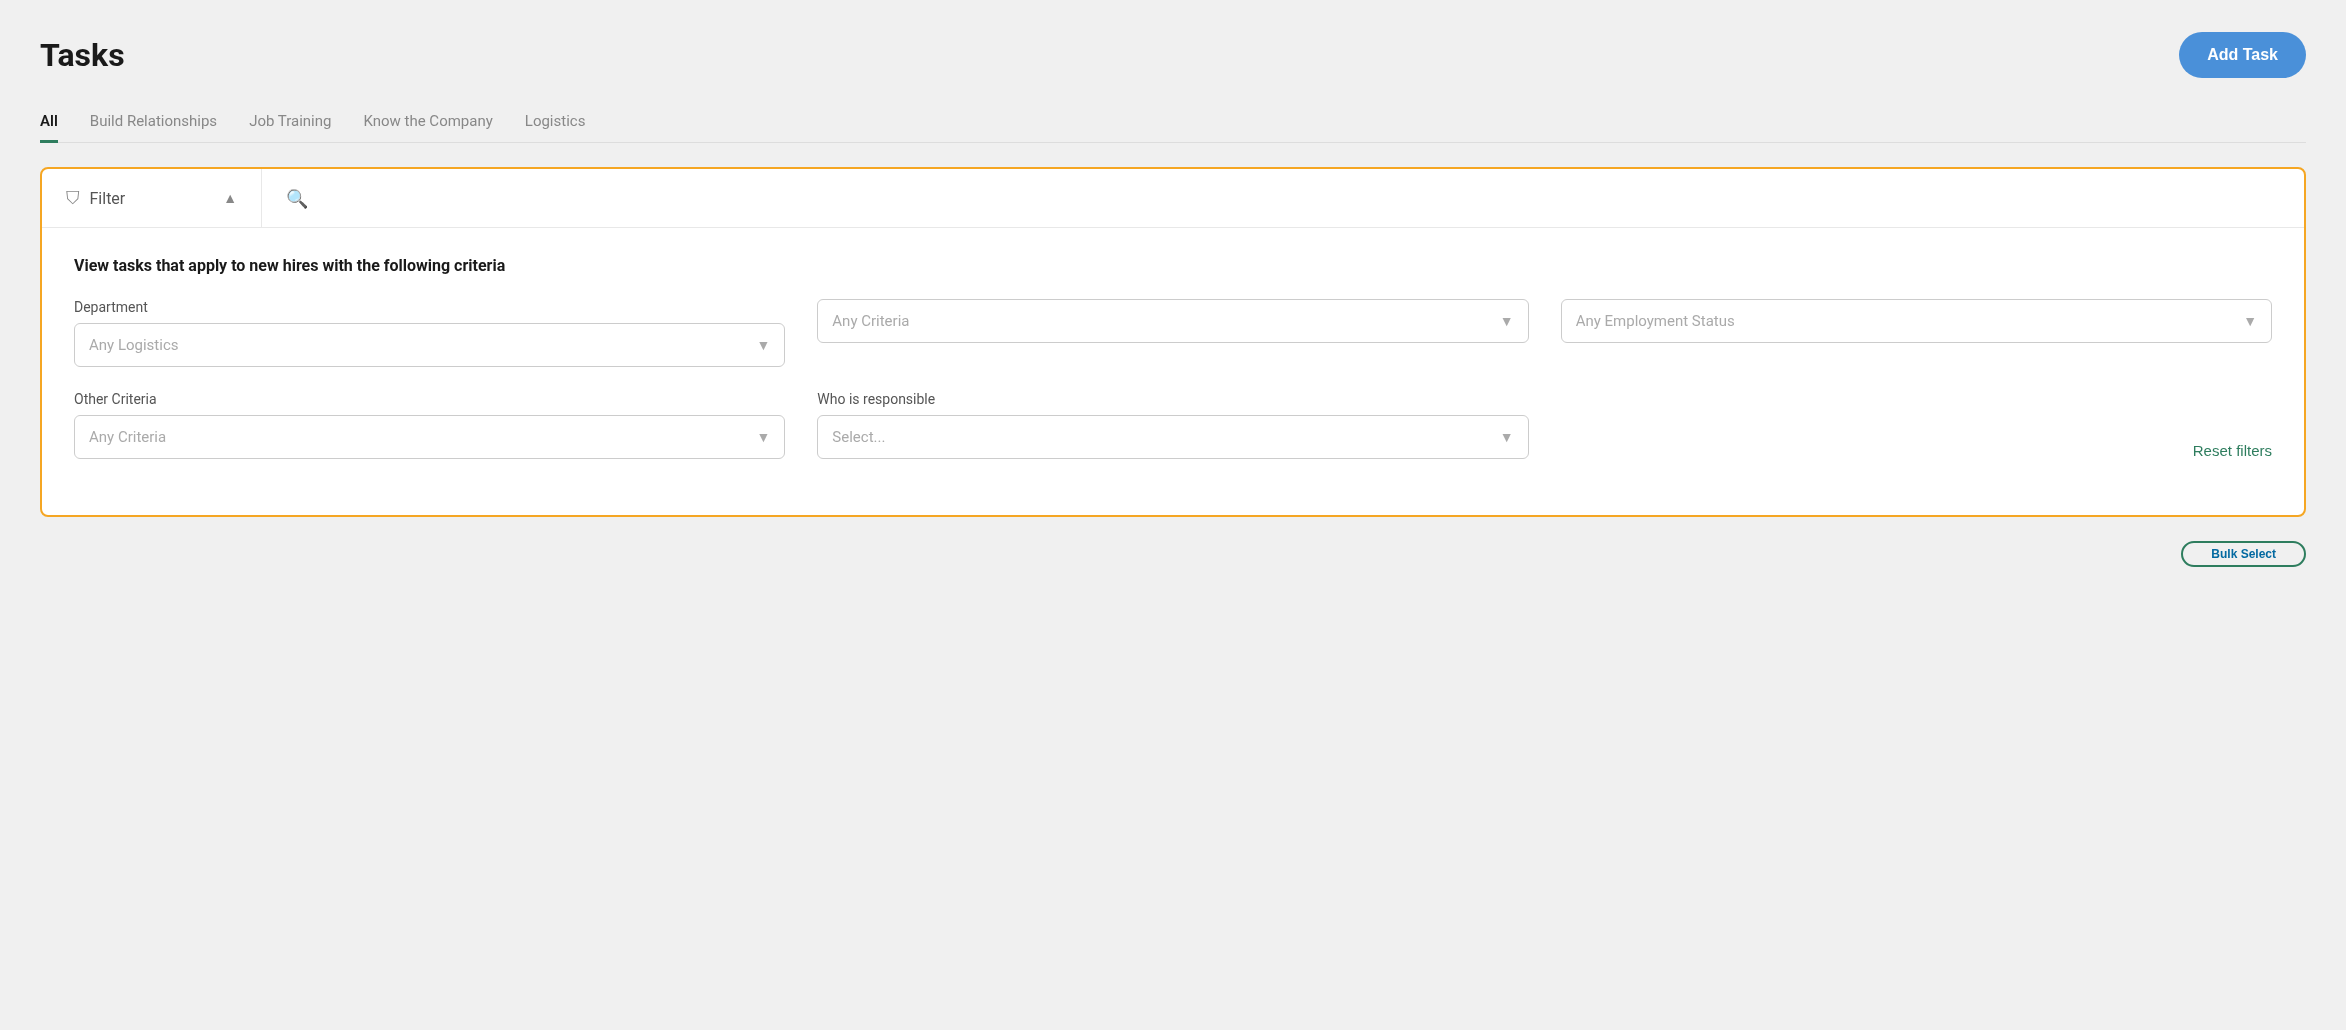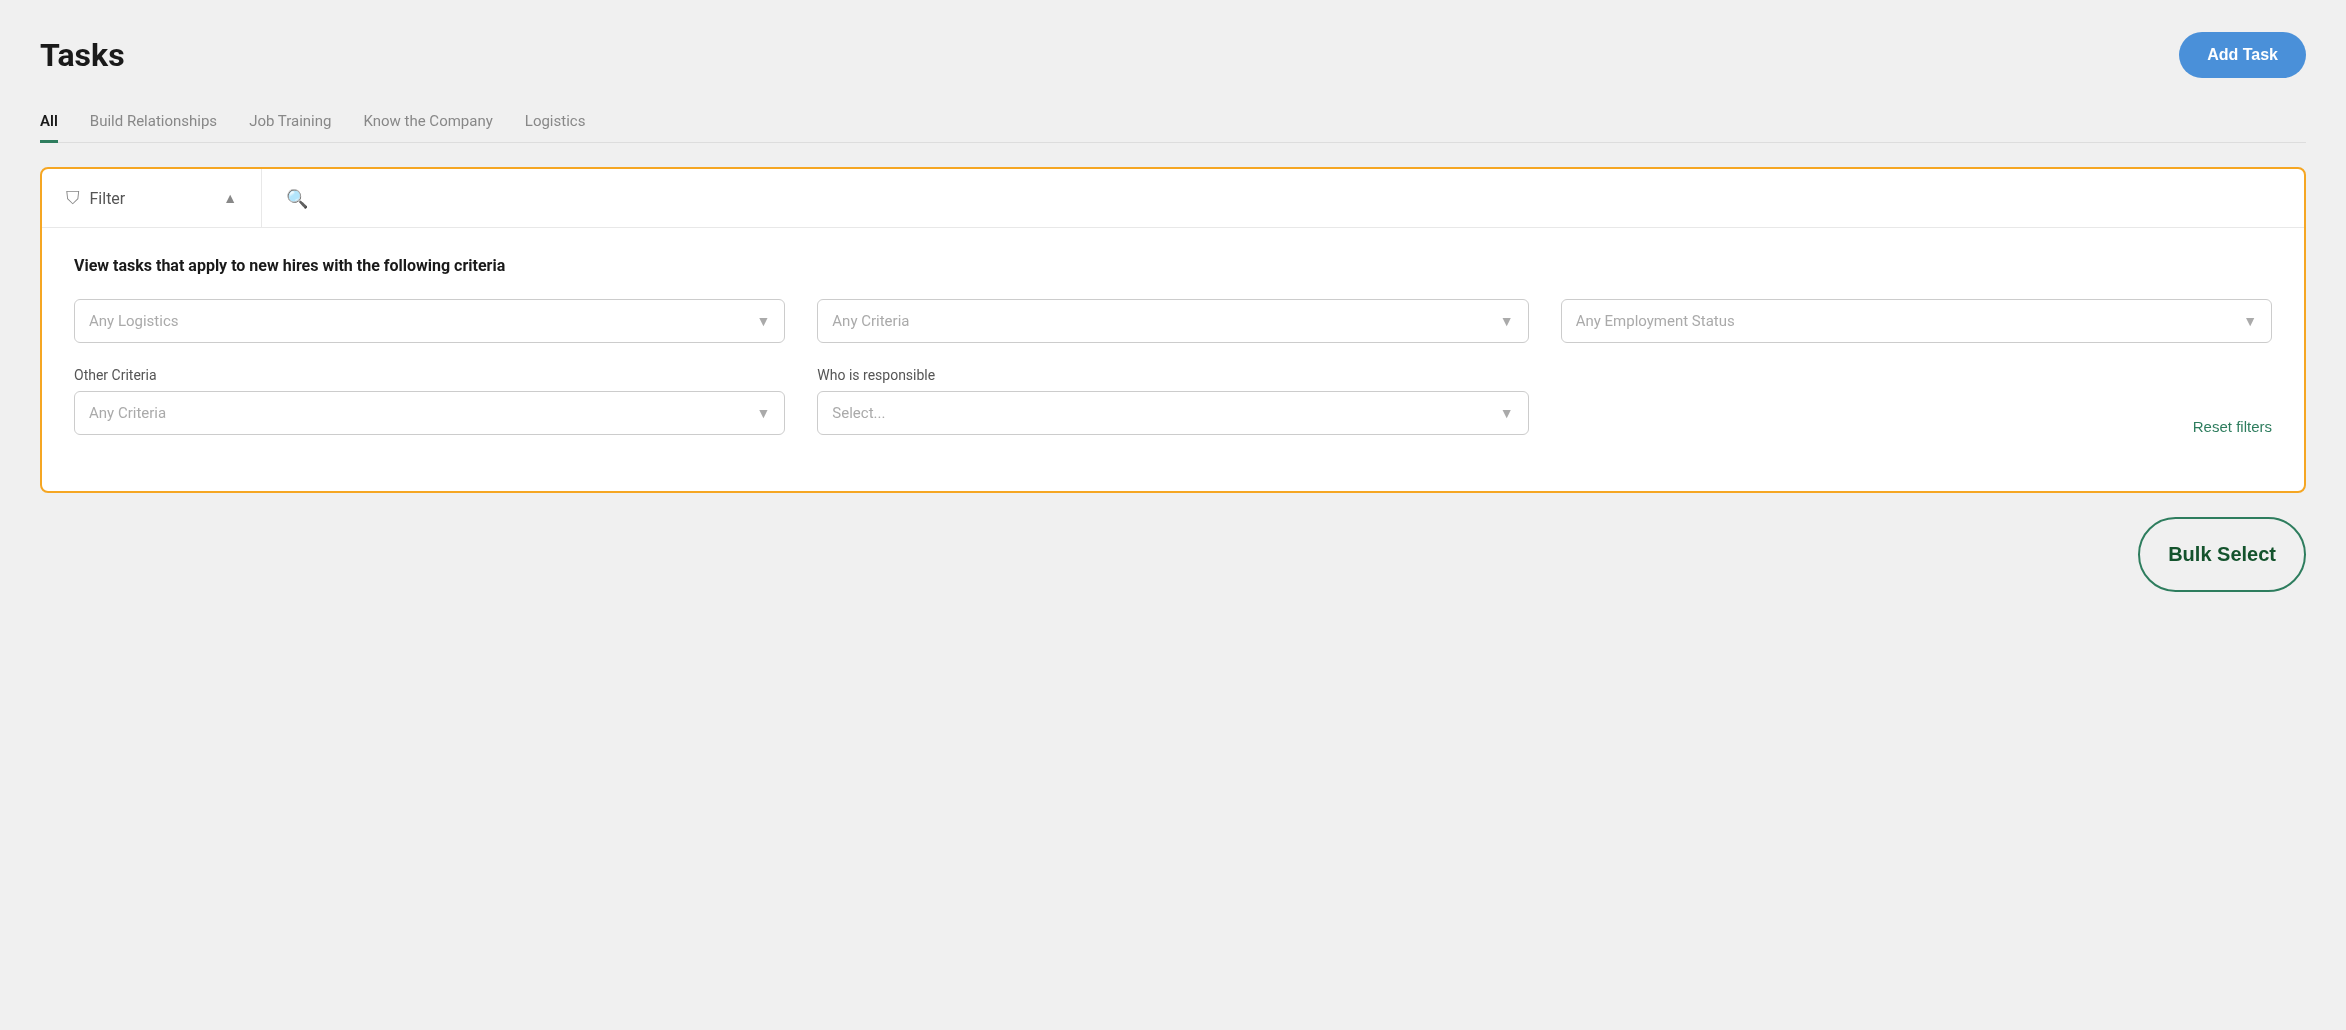--- a/index.html
+++ b/index.html
@@ -185,24 +185,24 @@
 
     .bottom-row {
       display: flex;
       justify-content: flex-end;
       margin-top: 8px;
     }
 
     .bulk-select-btn {
       background: transparent;
       border: 2px solid #2e7d5e;
-      color: #14532d;
+      color: #0369a1;
       border-radius: 50px;
-      padding: 24px 28px;
-      font-size: 20px;
+      padding: 4px 28px;
+      font-size: 12px;
       font-weight: 600;
       cursor: pointer;
     }
 
     .reset-column {
       flex: 1;
       display: flex;
       align-items: flex-end;
       justify-content: flex-end;
     }
@@ -233,20 +233,21 @@
     <div class="search-section">
       <span class="search-icon">🔍</span>
     </div>
   </div>
 
   <div class="filter-criteria-panel">
     <div class="criteria-title">View tasks that apply to new hires with the following criteria</div>
 
     <div class="filter-row">
       <div class="filter-group">
+        <span class="filter-group-label">Department</span>
         <div class="filter-select">
           <span>Any Logistics</span>
           <span class="select-chevron">▼</span>
         </div>
       </div>
 
       <div class="filter-group">
         <div class="filter-select">
           <span>Any Criteria</span>
           <span class="select-chevron">▼</span>

